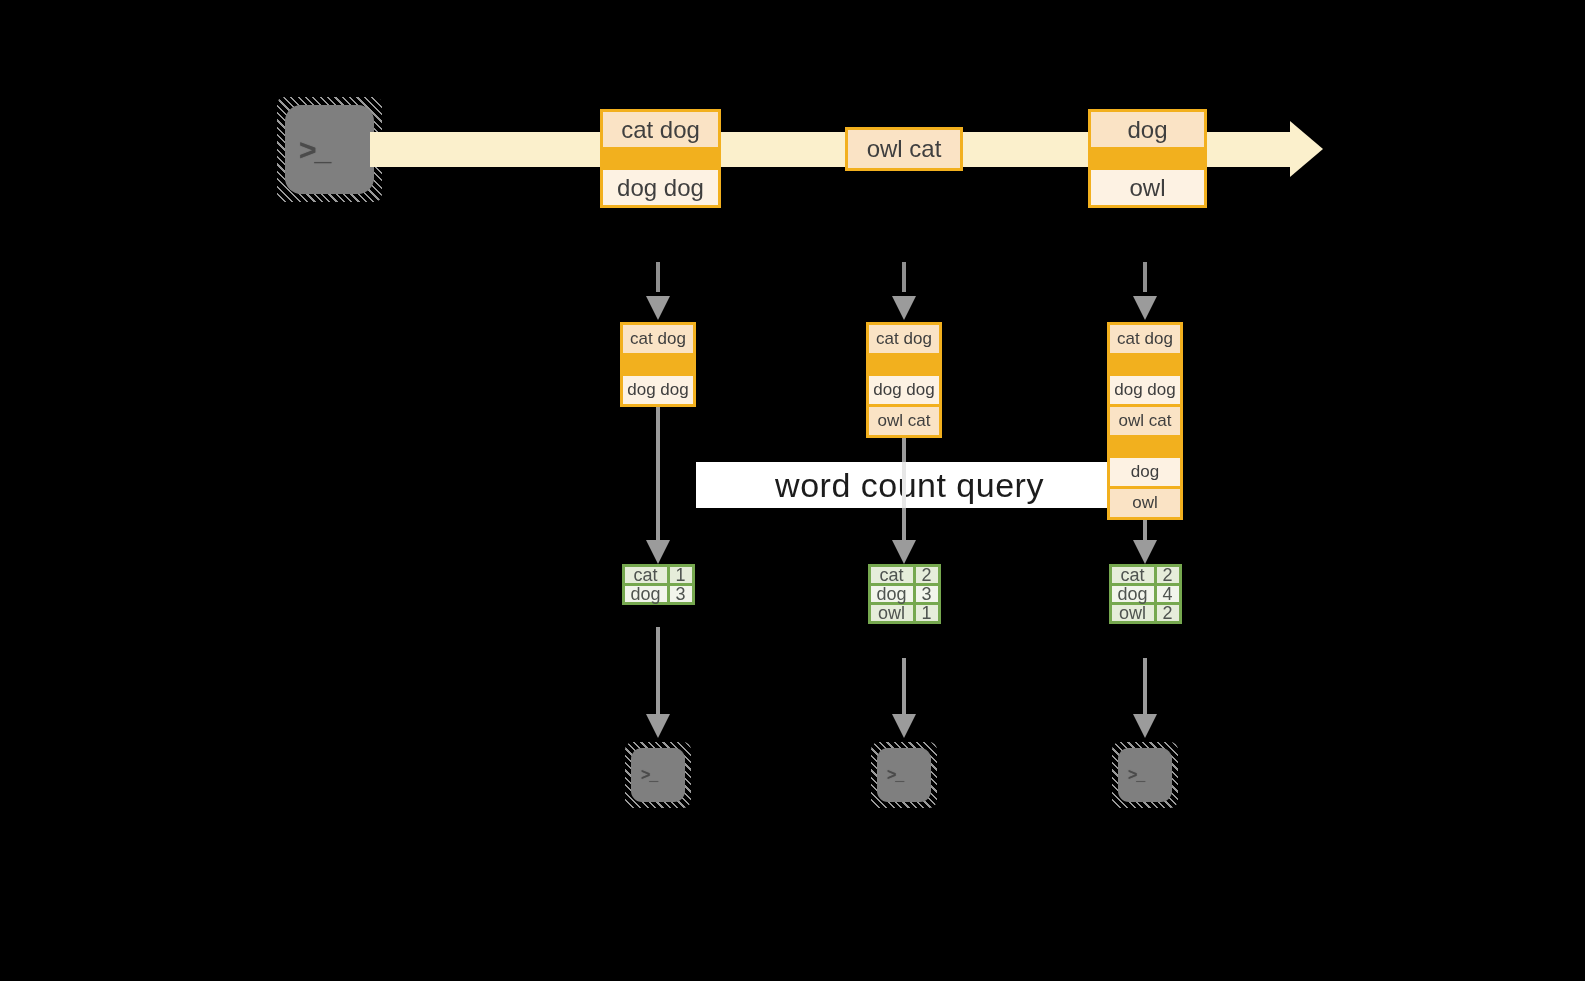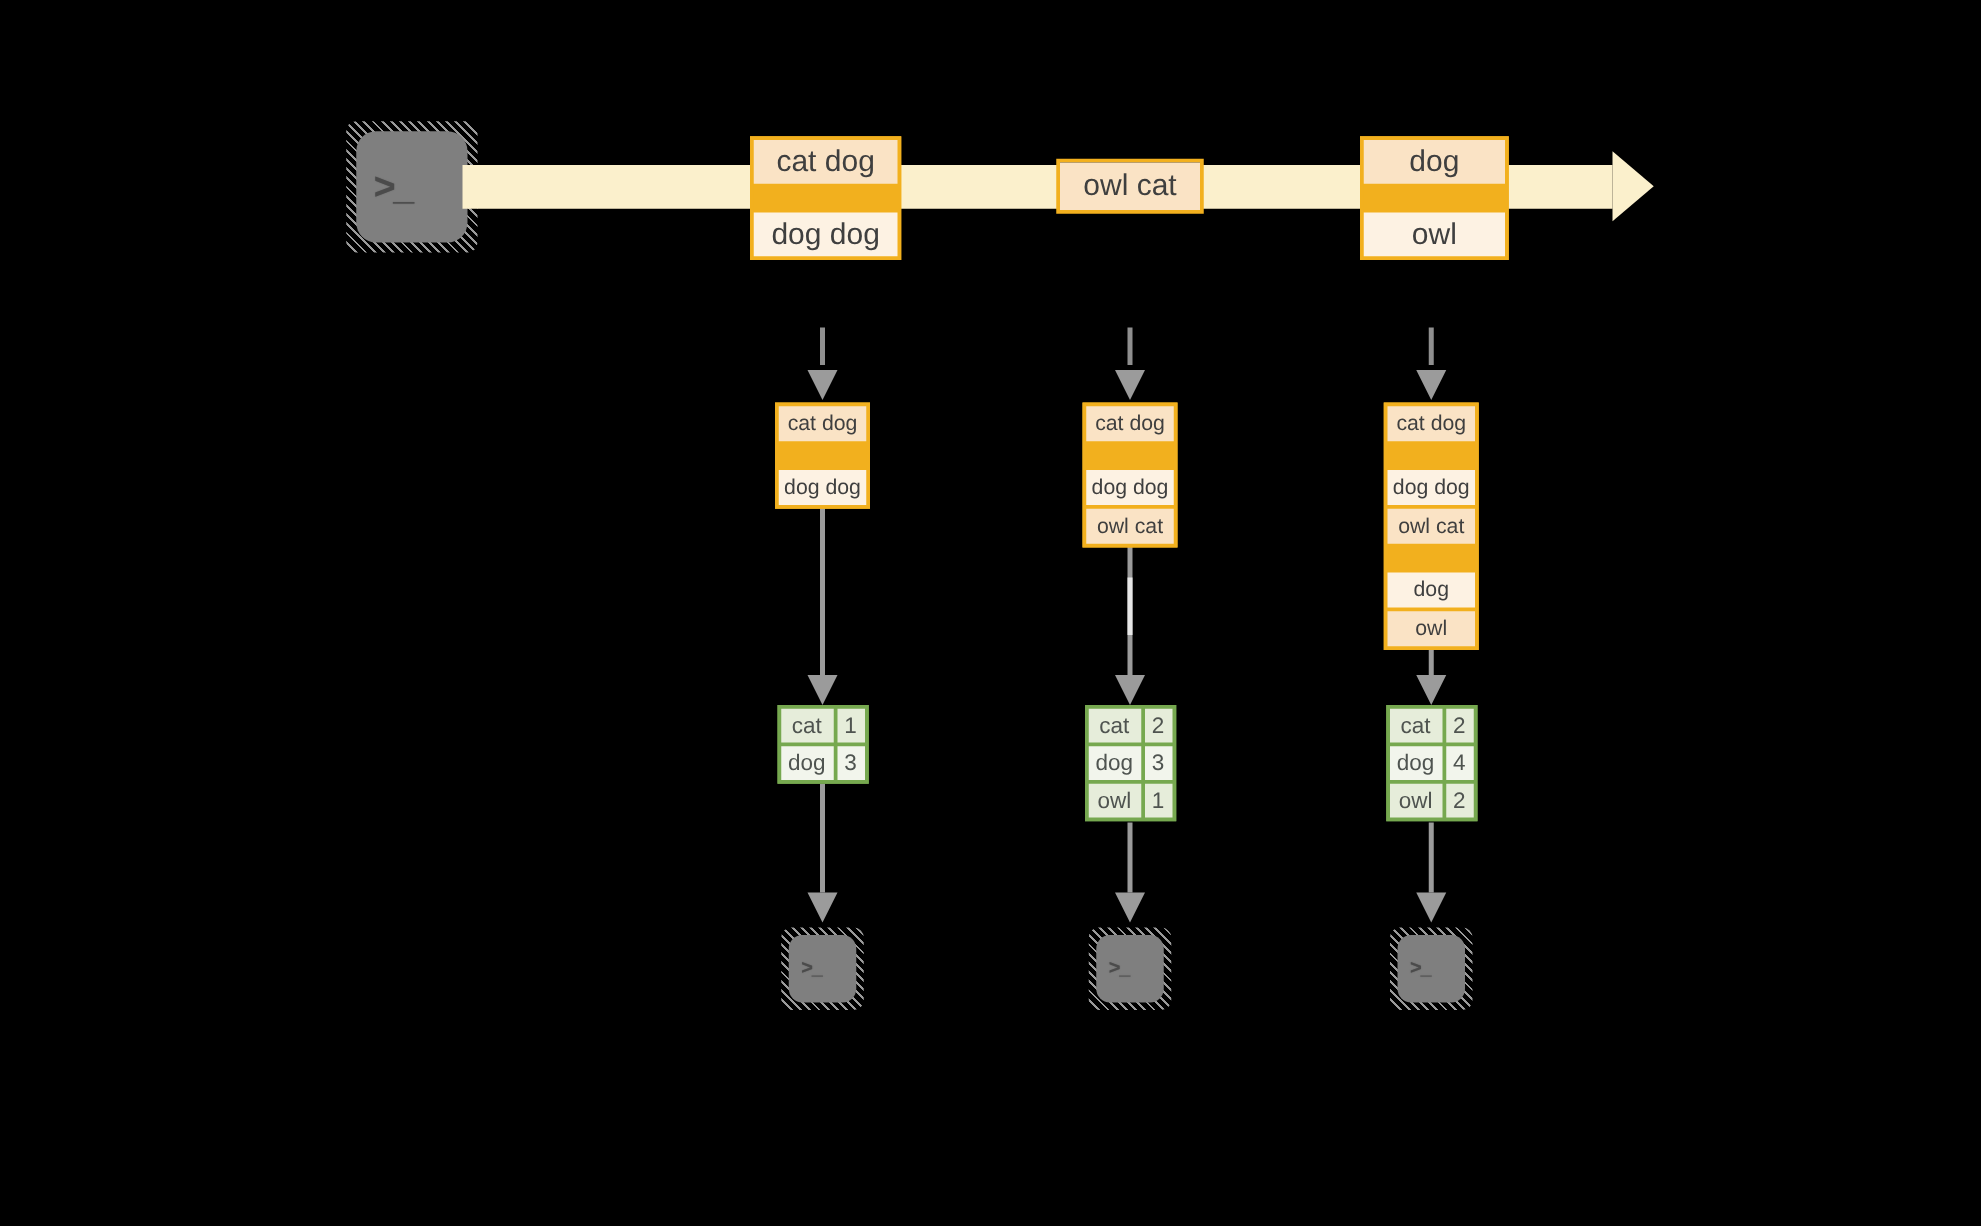--- a/index.html
+++ b/index.html
@@ -50,21 +50,21 @@
   .stack .ocell { font-size:17px; }
 
   
   .gtable {
     position:absolute; box-sizing:border-box;
     background:var(--green,#76A84F); border:3px solid var(--green,#76A84F);
     display:grid; grid-template-columns:42px 22px; gap:3px; z-index:4;
   }
   .gcell {
     display:flex; align-items:center; justify-content:center;
-    color:#4f5450; font-size:18px; height:27px;
+    color:#4f5450; font-size:18px; height:16px;
   }
   .gcell.odd  { background:var(--g1,#E6EDDA); }
   .gcell.even { background:var(--g2,#F2F5EC); }
 
   
   .vline { position:absolute; width:4px; background:var(--gray,#9B9B9B); z-index:1; }
   .dashseg { position:absolute; width:4px; background:#8f8f8f; z-index:1; }
   .ah { position:absolute; width:0; height:0; z-index:1;
         border-left:12px solid transparent; border-right:12px solid transparent;
         border-top:24px solid var(--gray,#9B9B9B); }
@@ -84,20 +84,23 @@
 
   <div class="term-outer term-lg abs" style="left:277px; top:97px; width:105px; height:105px;">
     <div class="term-inner">
       <span class="term-glyph">&gt;_</span>
     </div>
   </div>
 
   <div class="tl-shaft" style="left:370px; top:132px; width:920px; height:35px;"></div>
   <div class="tl-head" style="left:1290px; top:121px;"></div>
 
+  <div class="banner" style="left:696px; top:462px; width:427px; height:46px;">
+    <span>word count query</span>
+  </div>
   <div class="banner-line" style="left:902px; top:462px; height:46px;"></div>
 
 <div class="obox ev" style="left: 600px; top: 109px; width: 121px;">
       <div class="ocell odd" style="height: 35px;">cat dog</div>
       <div class="ocell even" style="height: 35px;">dog dog</div>
     </div>
     <div class="obox ev" style="left: 845px; top: 127px; width: 118px;">
       <div class="ocell odd" style="height: 38px;">owl cat</div>
     </div>
     <div class="obox ev" style="left: 1088px; top: 109px; width: 119px;">

